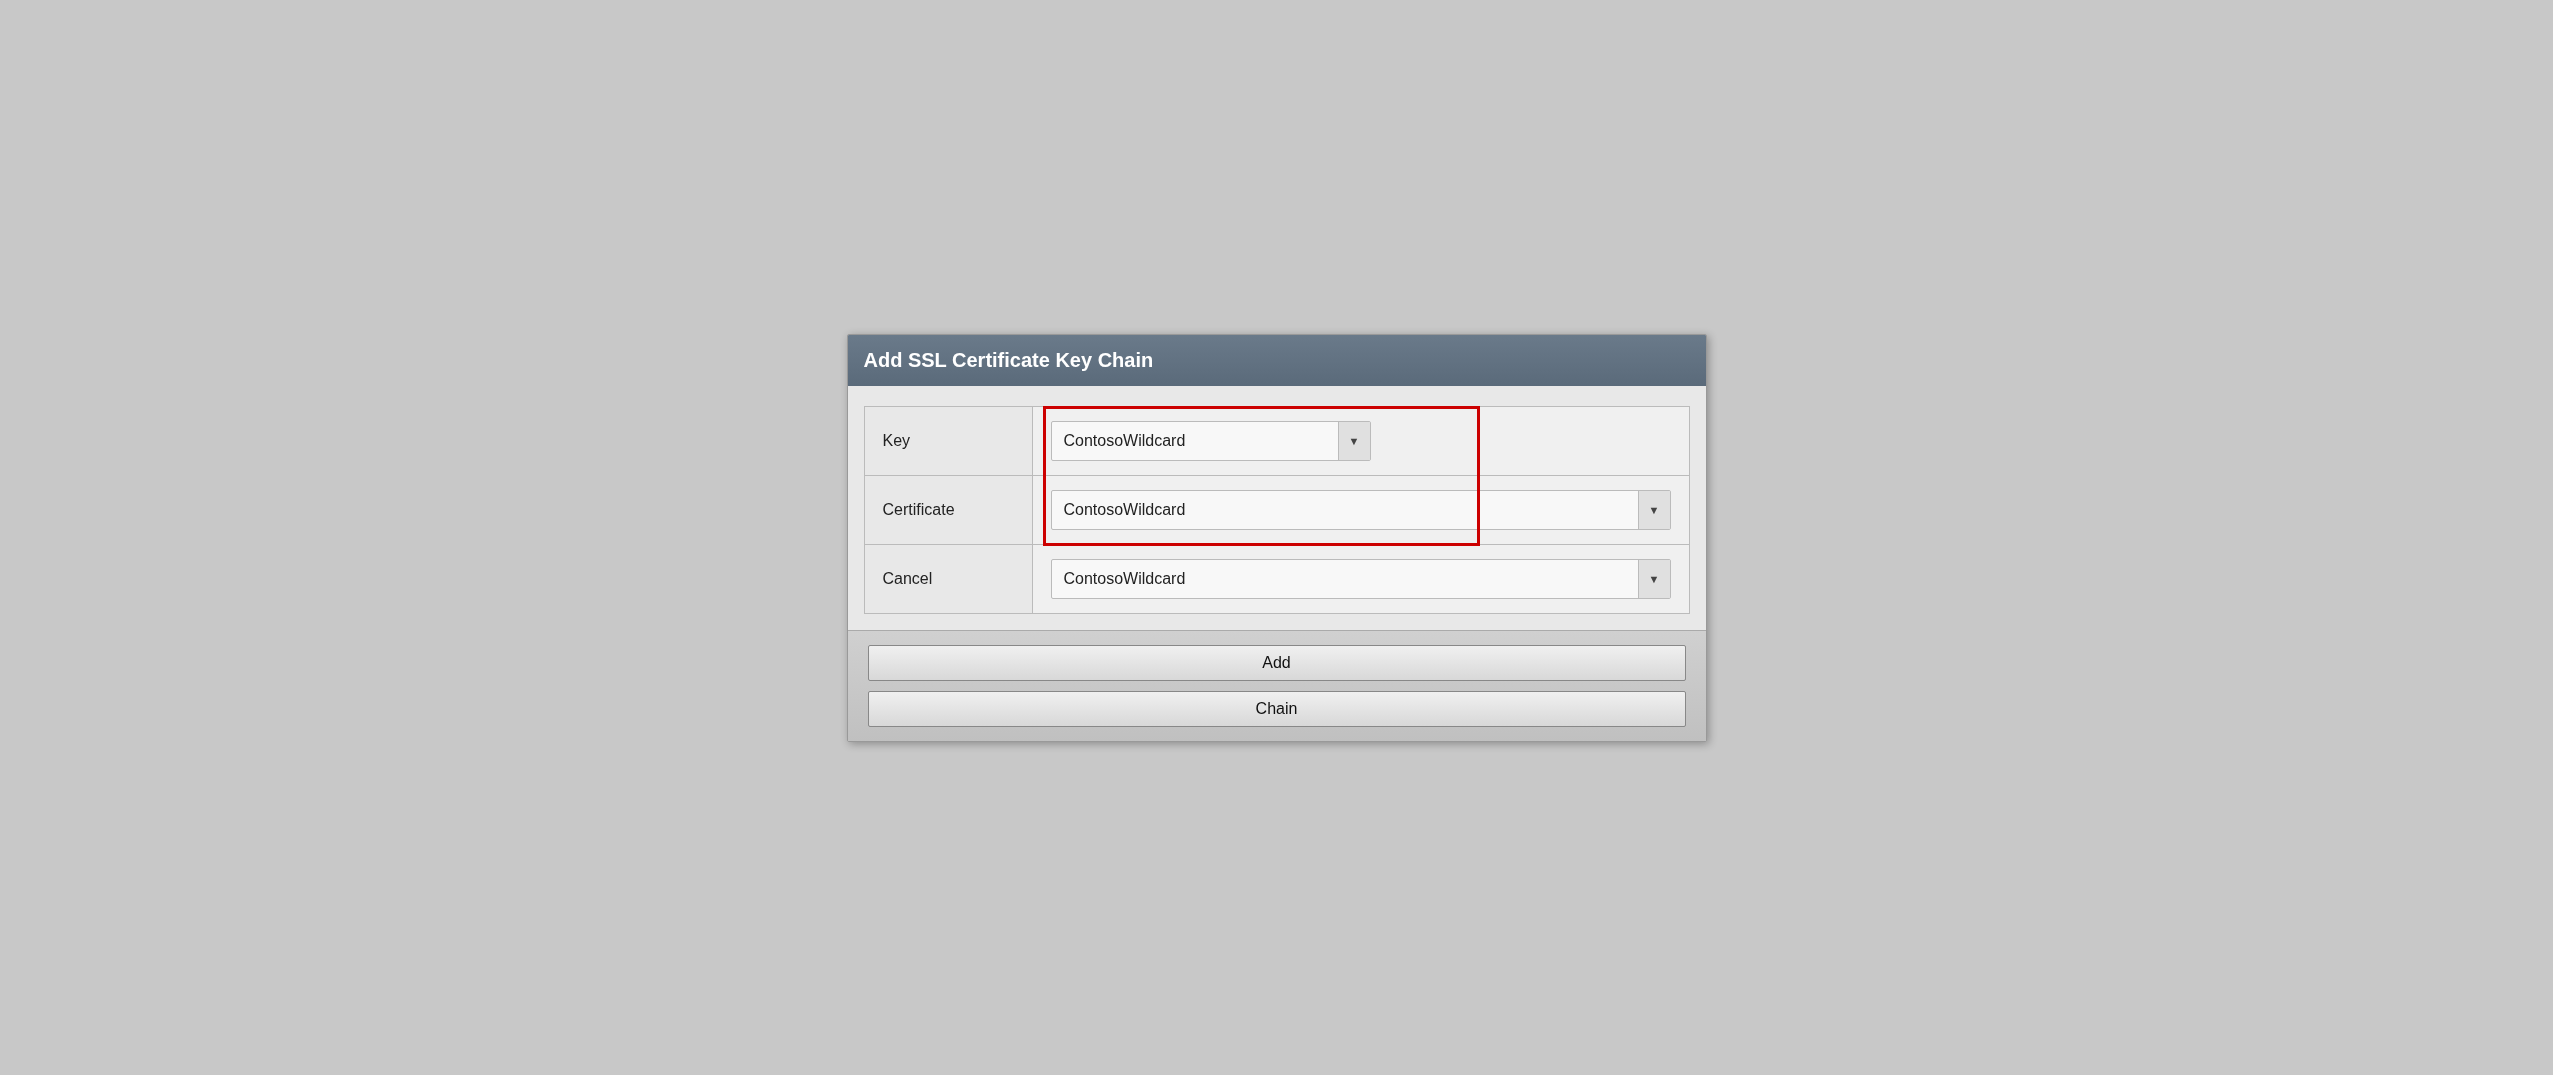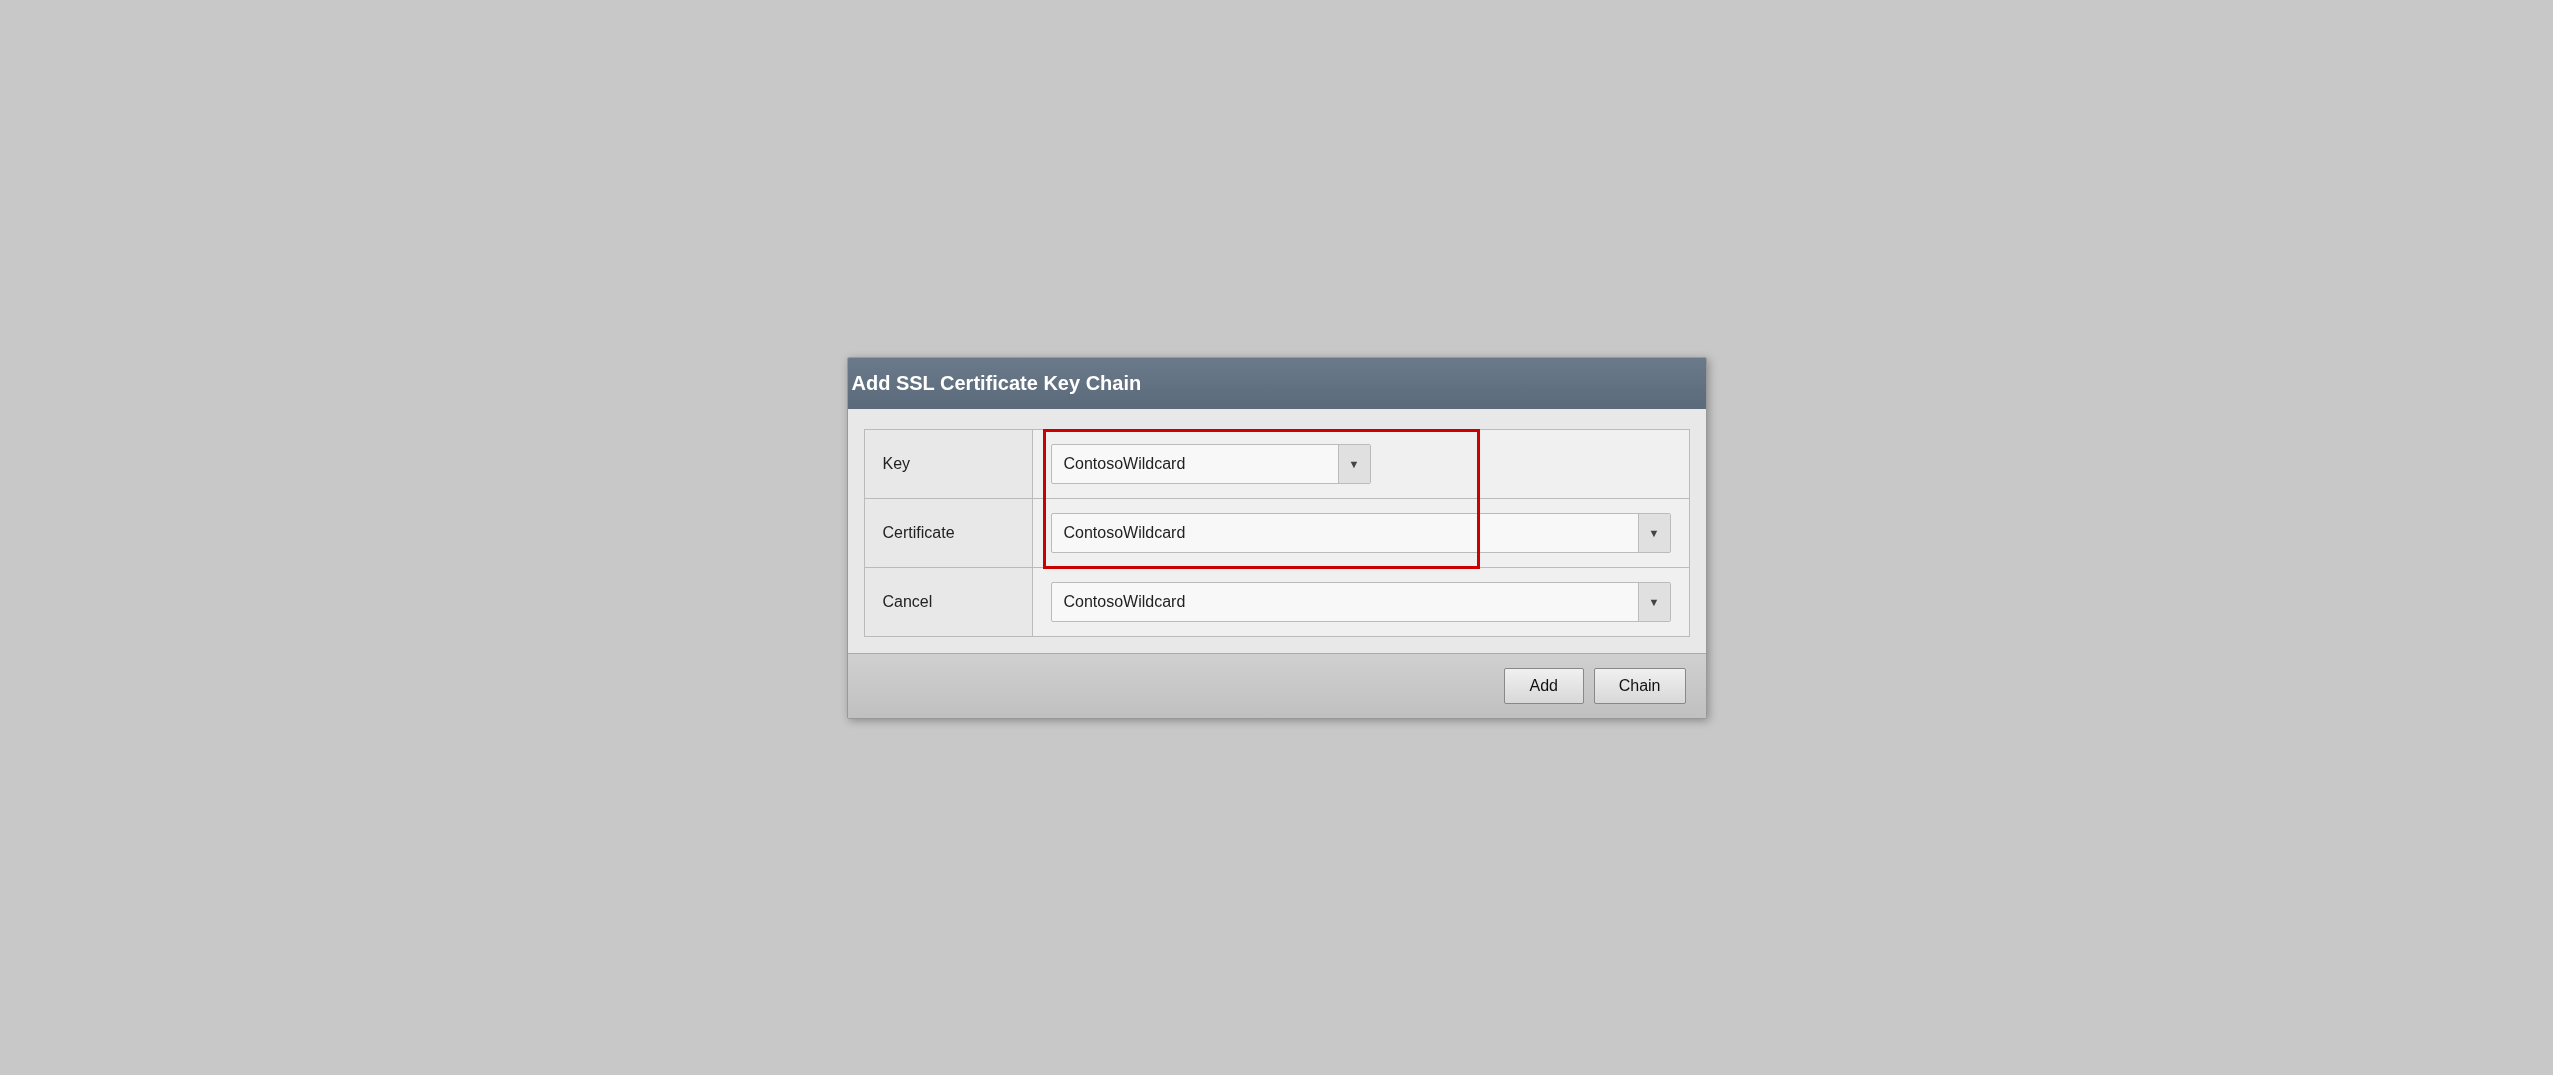--- a/index.html
+++ b/index.html
@@ -23,21 +23,21 @@
       background: #d6d6d6;
       border: 1px solid #999;
       box-shadow: 2px 2px 8px rgba(0,0,0,0.3);
       border-radius: 2px;
       overflow: hidden;
     }
 
     .dialog-title-bar {
       background: linear-gradient(to bottom, #6a7a8a, #5a6a7a);
       color: #fff;
-      padding: 14px 4px;
+      padding: 14px 16px;
       font-size: 20px;
       font-weight: bold;
     }
 
     .dialog-body {
       background: #e8e8e8;
       padding: 20px 16px 16px 16px;
     }
 
     .form-table {
@@ -83,20 +83,21 @@
       outline: none;
     }
 
     .dialog-footer {
       background: linear-gradient(to bottom, #d0d0d0, #c0c0c0);
       padding: 14px 20px;
       display: flex;
       justify-content: flex-end;
       gap: 10px;
       border-top: 1px solid #aaa;
+      flex-direction: column;
     }
 
     .btn {
       padding: 8px 24px;
       font-size: 16px;
       border: 1px solid #888;
       background: linear-gradient(to bottom, #f0f0f0, #d8d8d8);
       cursor: pointer;
       border-radius: 2px;
       color: #111;

